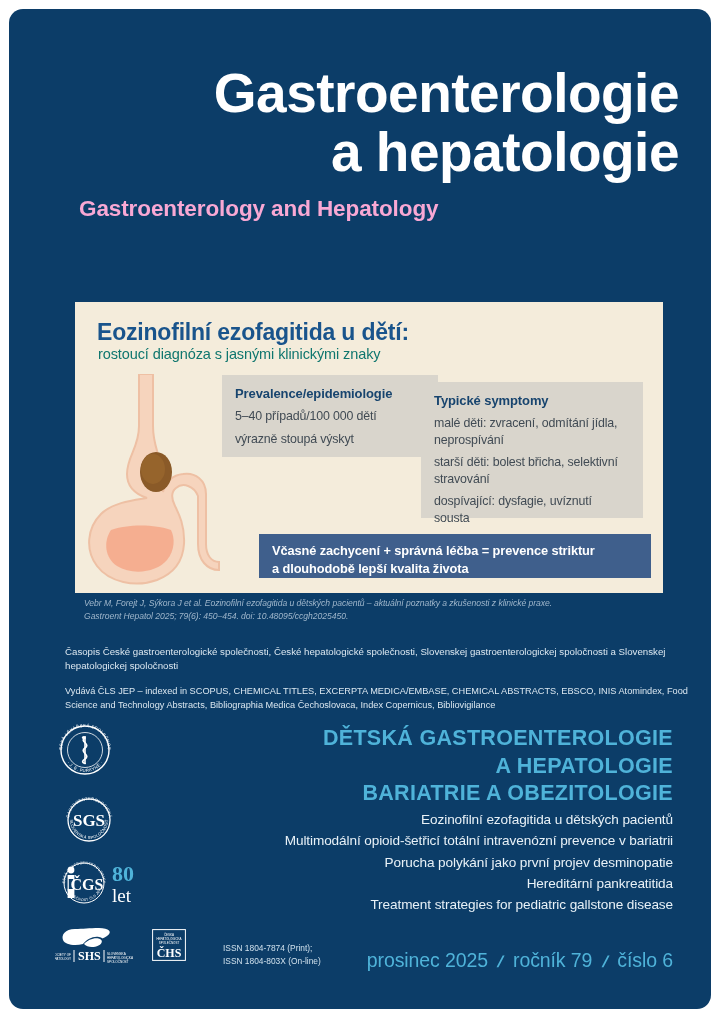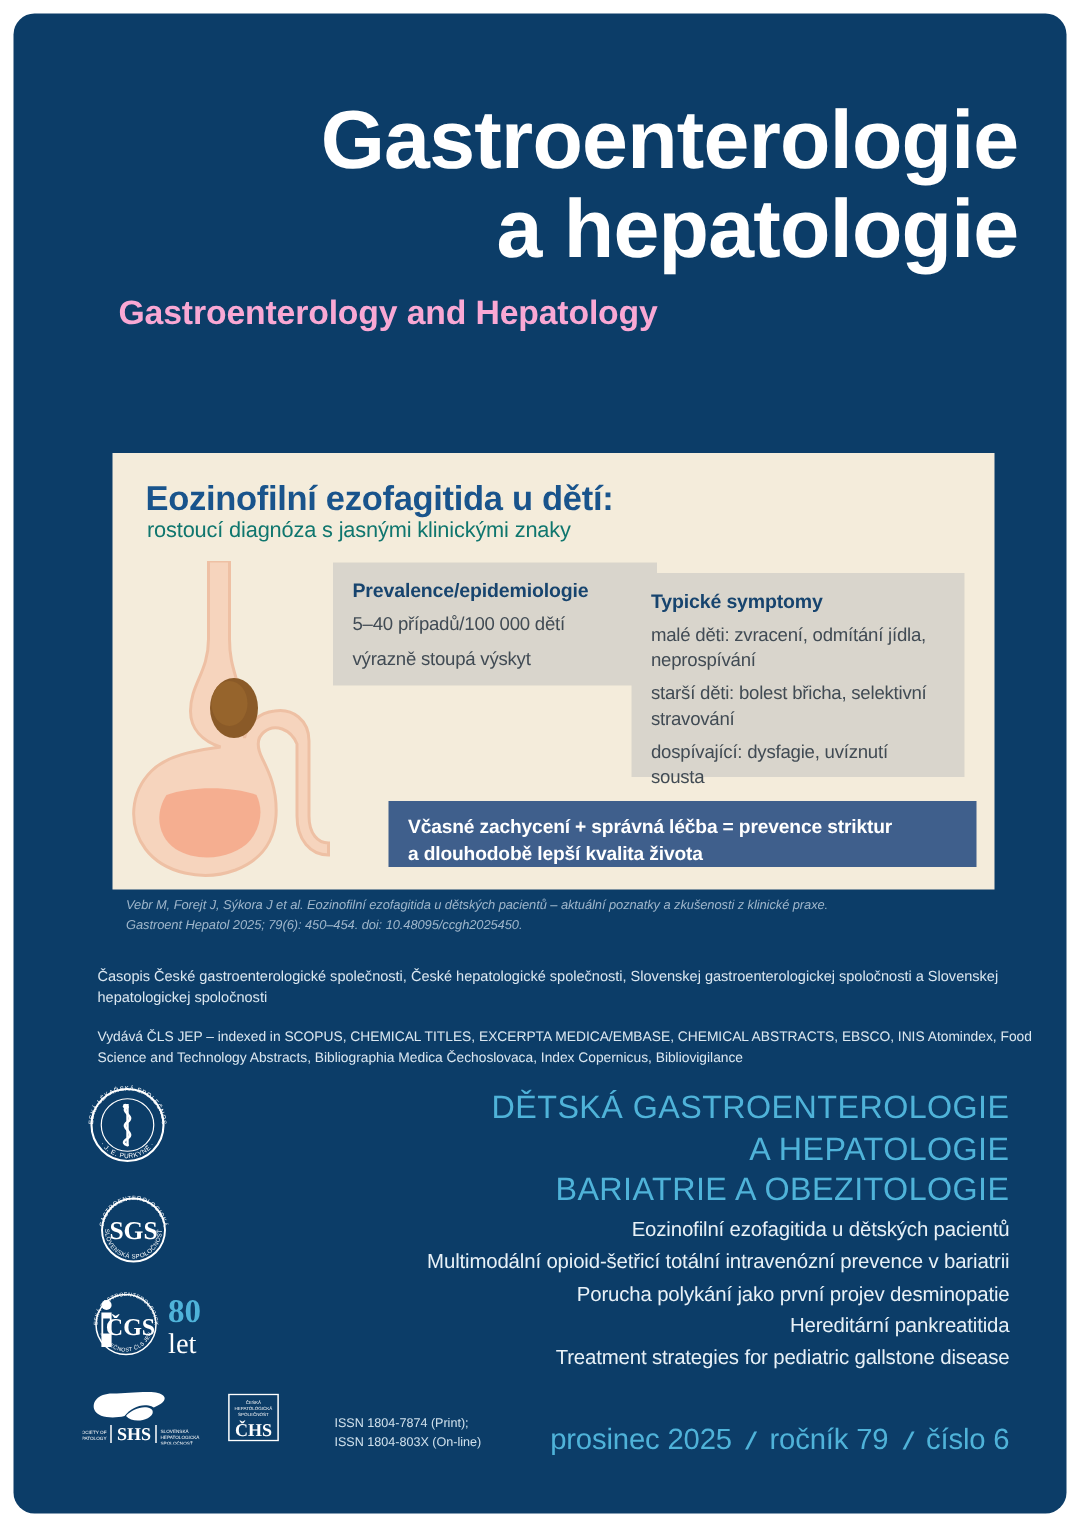--- a/index.html
+++ b/index.html
@@ -160,21 +160,21 @@
   
   .section-headings {
     position: absolute;
     right: 38px;
     top: 716px;
     text-align: right;
   }
   .section-heading {
     color: #4fb3d9;
     font-size: 21.5px;
-    font-weight: normal;
+    font-weight: bold;
     line-height: 1.28;
     letter-spacing: 0.3px;
   }
 
   
   .article-list {
     position: absolute;
     right: 38px;
     top: 800px;
     text-align: right;

